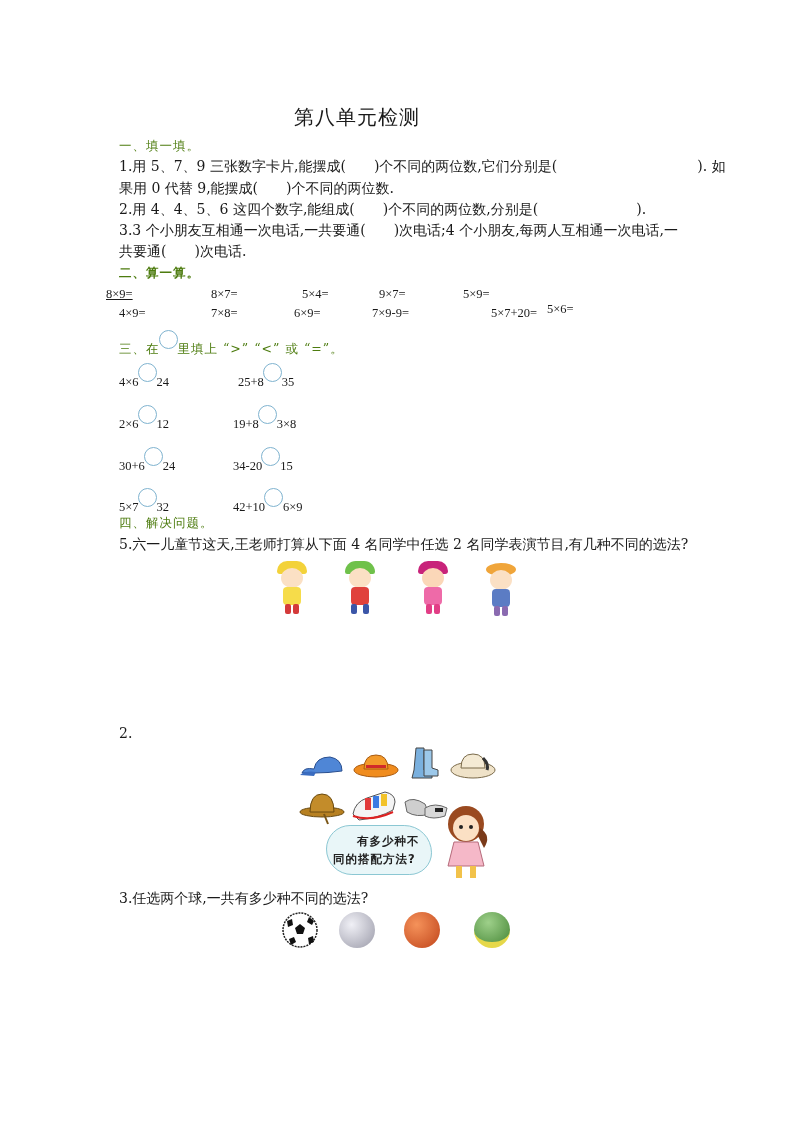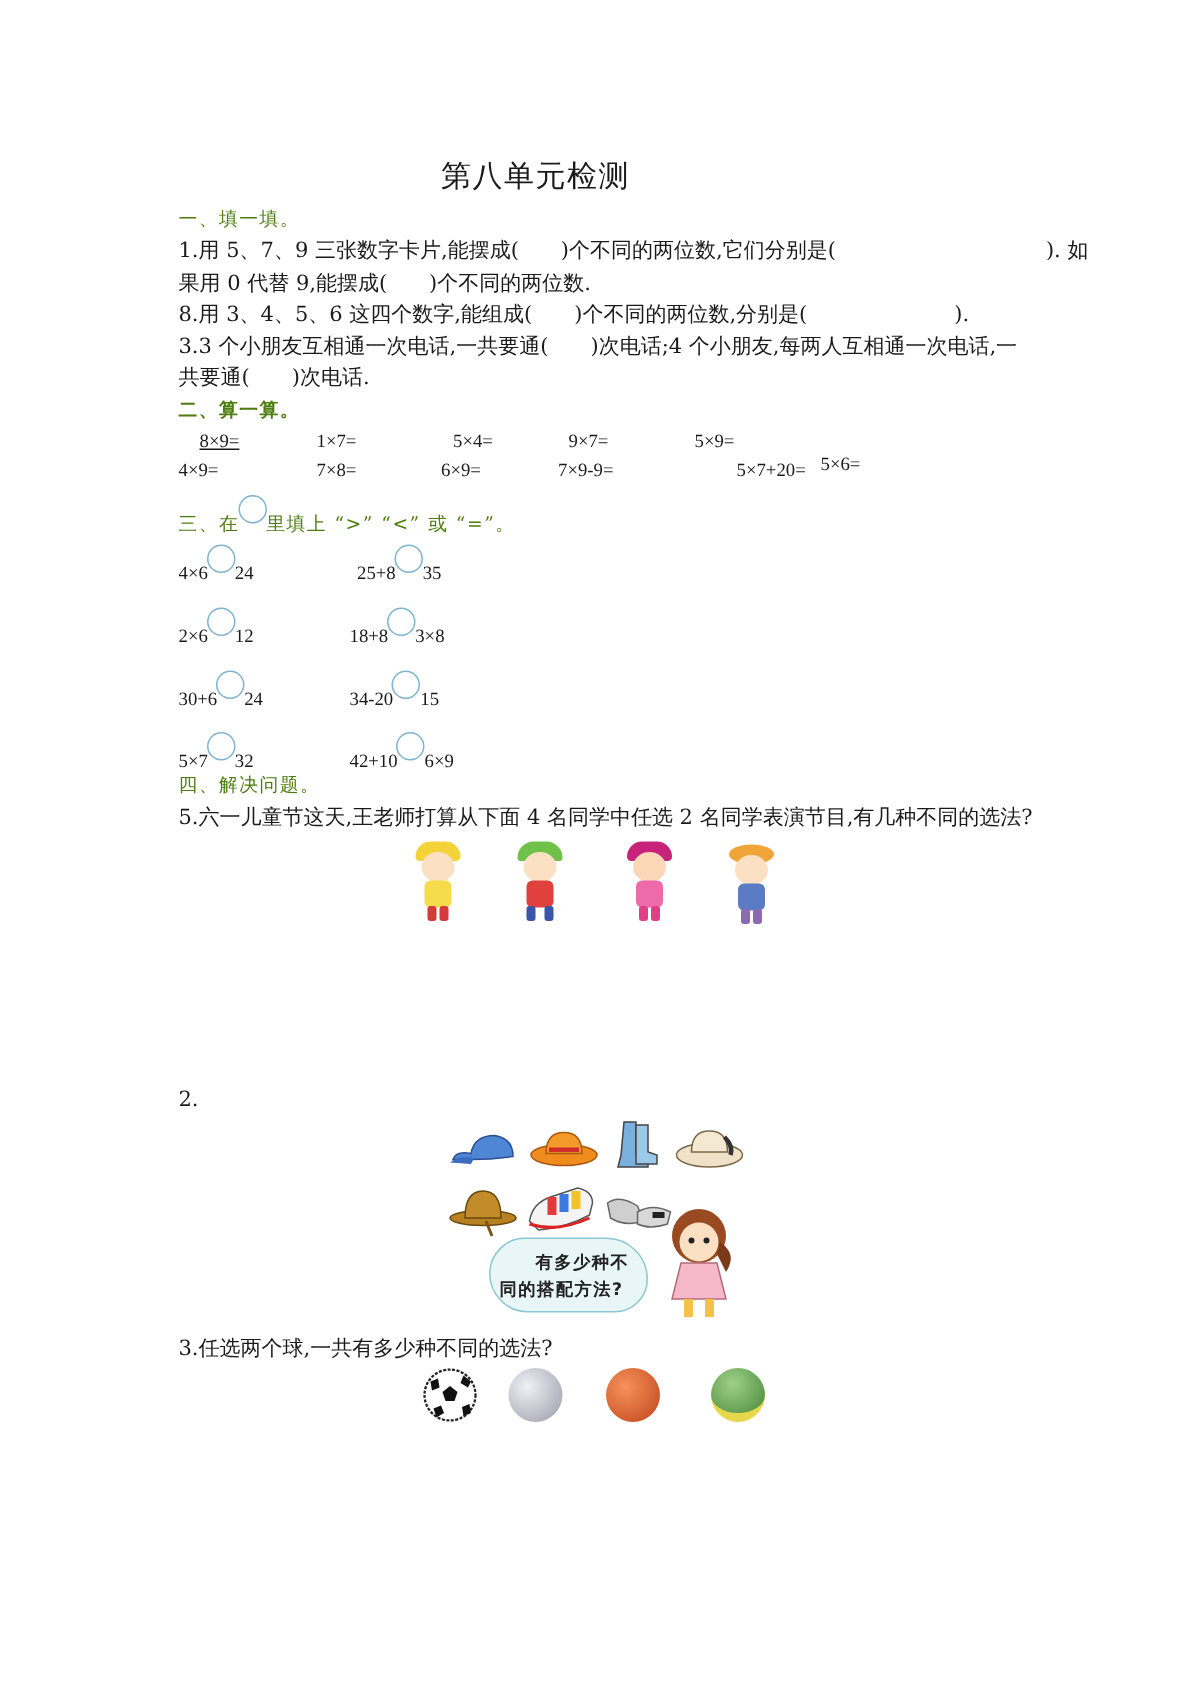--- a/index.html
+++ b/index.html
@@ -37,27 +37,27 @@
     .bubble .l2 { display: block; letter-spacing: 1px; }
   </style>
 </head>
 <body>
 
 <div class="abs title">第八单元检测</div>
 
 <div class="abs section" style="left:119px;top:138px;">一、填一填。</div>
 <div class="abs line" style="top:158px;">1.用 5、7、9 三张数字卡片,能摆成(　　)个不同的两位数,它们分别是(　　　　　　　　　　). 如</div>
 <div class="abs line" style="top:180px;">果用 0 代替 9,能摆成(　　)个不同的两位数.</div>
-<div class="abs line" style="top:201px;">8.用 3、4、5、6 这四个数字,能组成(　　)个不同的两位数,分别是(　　　　　　　).</div>
+<div class="abs line" style="top:201px;">2.用 4、4、5、6 这四个数字,能组成(　　)个不同的两位数,分别是(　　　　　　　).</div>
 <div class="abs line" style="top:222px;">3.3 个小朋友互相通一次电话,一共要通(　　)次电话;4 个小朋友,每两人互相通一次电话,一</div>
 <div class="abs line" style="top:243px;">共要通(　　)次电话.</div>
 
 <div class="abs section" style="left:119px;top:265px;font-weight:bold;">二、算一算。</div>
-<div class="abs calc" style="left:133px;top:287px;text-decoration:underline;">8×9=</div>
-<div class="abs calc" style="left:211px;top:287px;">1×7=</div>
+<div class="abs calc" style="left:106px;top:287px;text-decoration:underline;">8×9=</div>
+<div class="abs calc" style="left:211px;top:287px;">8×7=</div>
 <div class="abs calc" style="left:302px;top:287px;">5×4=</div>
 <div class="abs calc" style="left:379px;top:287px;">9×7=</div>
 <div class="abs calc" style="left:463px;top:287px;">5×9=</div>
 <div class="abs calc" style="left:547px;top:302px;">5×6=</div>
 
 <div class="abs calc" style="left:119px;top:306px;">4×9=</div>
 <div class="abs calc" style="left:211px;top:306px;">7×8=</div>
 <div class="abs calc" style="left:294px;top:306px;">6×9=</div>
 <div class="abs calc" style="left:372px;top:306px;">7×9-9=</div>
 <div class="abs calc" style="left:491px;top:306px;">5×7+20=</div>
@@ -70,21 +70,21 @@
   <span>4×6</span><span class="circle raised"></span><span>24</span>
 </div>
 <div class="abs cmp" style="left:238px;top:363px;">
   <span>25+8</span><span class="circle raised"></span><span>35</span>
 </div>
 
 <div class="abs cmp" style="left:119px;top:405px;">
   <span>2×6</span><span class="circle raised"></span><span>12</span>
 </div>
 <div class="abs cmp" style="left:233px;top:405px;">
-  <span>18+8</span><span class="circle raised"></span><span>3×8</span>
+  <span>19+8</span><span class="circle raised"></span><span>3×8</span>
 </div>
 
 <div class="abs cmp" style="left:119px;top:447px;">
   <span>30+6</span><span class="circle raised"></span><span>24</span>
 </div>
 <div class="abs cmp" style="left:233px;top:447px;">
   <span>34-20</span><span class="circle raised"></span><span>15</span>
 </div>
 
 <div class="abs cmp" style="left:119px;top:488px;">

